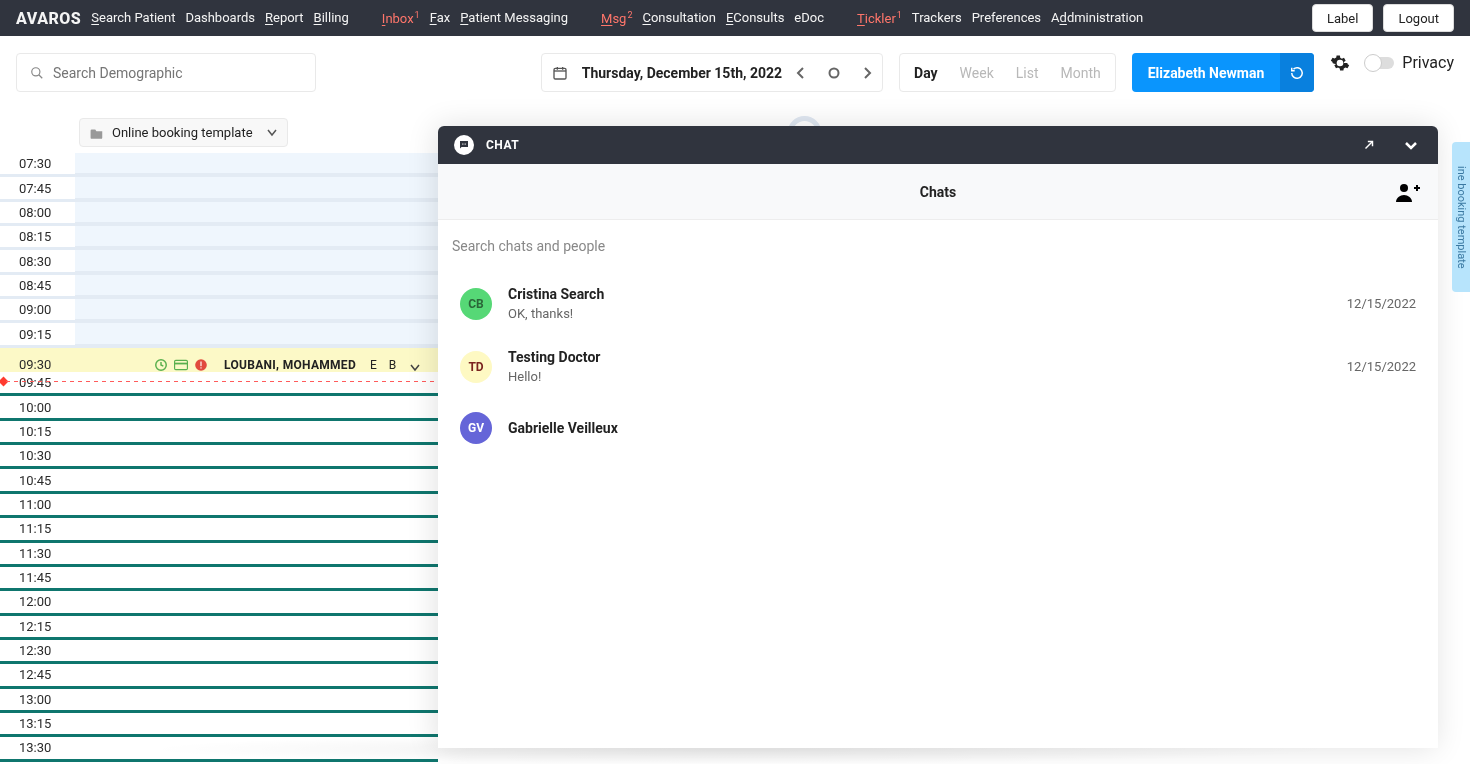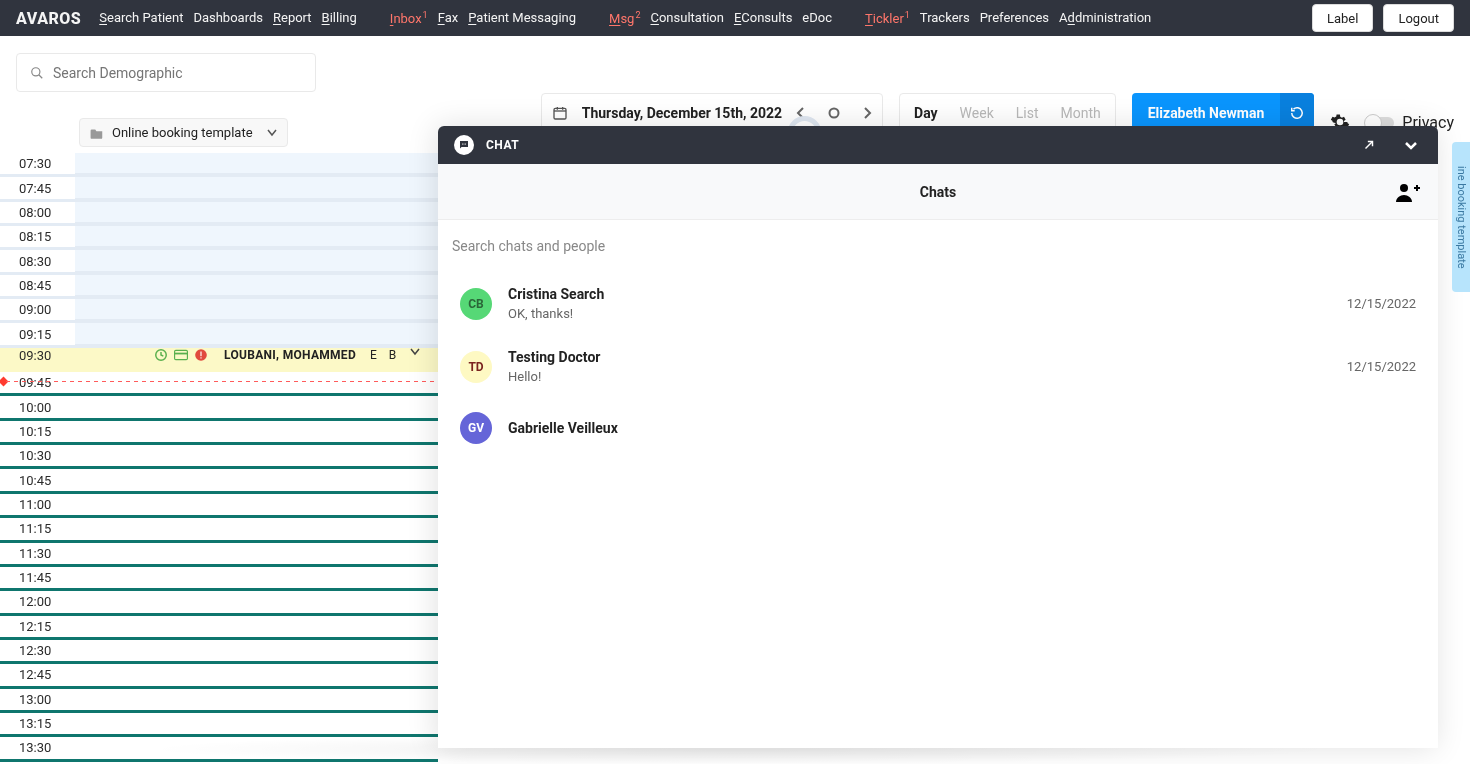--- a/index.html
+++ b/index.html
@@ -1,34 +1,34 @@
 <!DOCTYPE html>
 <html><head>
 <meta charset="utf-8">
 <style>
   * { margin:0; padding:0; box-sizing:border-box; font-family:-apple-system,BlinkMacSystemFont,"Segoe UI",Roboto,Helvetica,Arial,sans-serif; }
   body { width:1470px; height:764px; background:#fff; overflow:hidden; position:relative; color:#222; }
   .u { text-decoration:underline; text-decoration-thickness:1px; text-underline-offset:2px; }
 
   
   .topnav { height:36px; background:#30343e; display:flex; align-items:center; padding:0 16px; gap:10px; color:#f4f4f4; font-size:13px; }
-  .brand { font-weight:800; letter-spacing:0.5px; font-size:16px; margin-right:8px; }
+  .brand { font-weight:800; letter-spacing:0.5px; font-size:16px; margin-right:0; }
   .topnav-links { display:flex; gap:10px; flex:1; }
   .topnav-links a { color:#f4f4f4; text-decoration:none; white-space:nowrap; cursor:pointer; }
   .topnav-links .highlight { color:#ff766b;padding-left:23px; }
   .topnav-links sup { font-size:9px; margin-left:1px; }
   .top-buttons { display:flex; gap:10px;border-radius:9px; }
   .btn-white { background:#fff; color:#222; border:1px solid #dcdcdc; border-radius:4px; height:28px; padding:0 14px; font-size:13px; cursor:pointer; }
 
   
   .toolbar { height:101px; padding:17px 16px 0 16px; display:flex; justify-content:space-between; align-items:flex-start; gap:16px; }
   .search-demo { width:300px; height:39px; border:1px solid #e9e9e9; border-radius:4px; display:flex; align-items:center; padding:0 12px; gap:8px; background:#fff; }
   .search-demo input { border:none; outline:none; flex:1; font-size:14px; background:transparent; }
   .icon { width:16px; height:16px; display:inline-flex; align-items:center; justify-content:center; }
-  .controls { display:flex; gap:16px; align-items:flex-end; flex-wrap:nowrap;margin-top:40px; }
+  .controls { display:flex; gap:16px; align-items:flex-start; flex-wrap:nowrap; }
   .date-picker { height:39px; border:1px solid #e9e9e9; border-radius:4px; display:flex; align-items:center; padding:0 10px; gap:14px; }
   .date-text { font-weight:700; font-size:14px; }
   .nav-icons { display:flex; gap:22px; color:#6c6c6c; }
   .nav-icons span { cursor:pointer; }
   .view-switcher { height:39px; border:1px solid #e9e9e9; border-radius:4px; display:flex; align-items:center; padding:0 14px; gap:22px; }
   .view-opt { color:#b8b8b8; font-size:14px; cursor:pointer; }
   .view-opt.active { color:#222; font-weight:700; }
   .provider-pill { height:39px; background:#0a95fd; color:#fff; border-radius:4px; display:flex; align-items:center; }
   .provider-name { padding:0 16px; font-weight:700; font-size:14px; }
   .provider-refresh { width:34px; height:39px; background:#0980de; display:flex; align-items:center; justify-content:center; border-radius:0 4px 4px 0; cursor:pointer; }
@@ -45,21 +45,21 @@
   .donut { width:34px; height:34px; border-radius:50%; border:5px solid #dfe7f1; display:flex; align-items:center; justify-content:center; font-size:11px; color:#888; }
 
   
   .cal-wrap { position:absolute; top:153px; left:0; height:611px; width:438px; overflow:hidden; }
   .cal-inner { position:relative; }
   .time-row { height:24.35px; display:flex; align-items:center; border-bottom:3px solid #0f766e; }
   .time-label { width:75px; padding-left:19px; font-size:13px; color:#2b2b2b; text-align:left; }
   .slot { flex:1; height:100%; }
   .slot.pastblue { background:#eff6fd; border-bottom: 1px solid #e3ebf4; }
   .time-row.pastblue { border-bottom-color: #e3ebf4; }
-  .appt-row { height:24.35px; display:flex; align-items:flex-start; background:#fcf9c7; position:relative; }
+  .appt-row { height:24.35px; display:flex; align-items:flex-end; background:#fcf9c7; position:relative; }
   .appt-icons { margin-left:79px; display:flex; gap:6px; align-items:center; }
   .appt-name { margin-left:16px; font-size:12px; font-weight:700; letter-spacing:0.3px; }
   .appt-tags { margin-left:14px; display:flex; gap:12px; font-size:12px; }
   .appt-caret { margin-left:14px; color:#444; }
   .red-marker { position:absolute; left:0; width:7px; height:7px; background:#ff3b30; transform:rotate(45deg); top:225px; z-index:4; }
   .red-line { position:absolute; left:6px; right:0; top:228px; height:0; z-index:4; }
   .red-line::after { content:""; display:block; position:absolute; left:0; right:0; top:0; height:1px; background-image:repeating-linear-gradient(90deg,#ff5b5b 0 4px,transparent 4px 8px); }
 
   
   .chat-panel { position:absolute; left:438px; top:126px; width:1000px; height:622px; background:#fff; border-radius:6px 6px 0 0; box-shadow:-2px 0 30px rgba(0,0,0,0.12); z-index:5; display:flex; flex-direction:column; overflow:hidden; }

